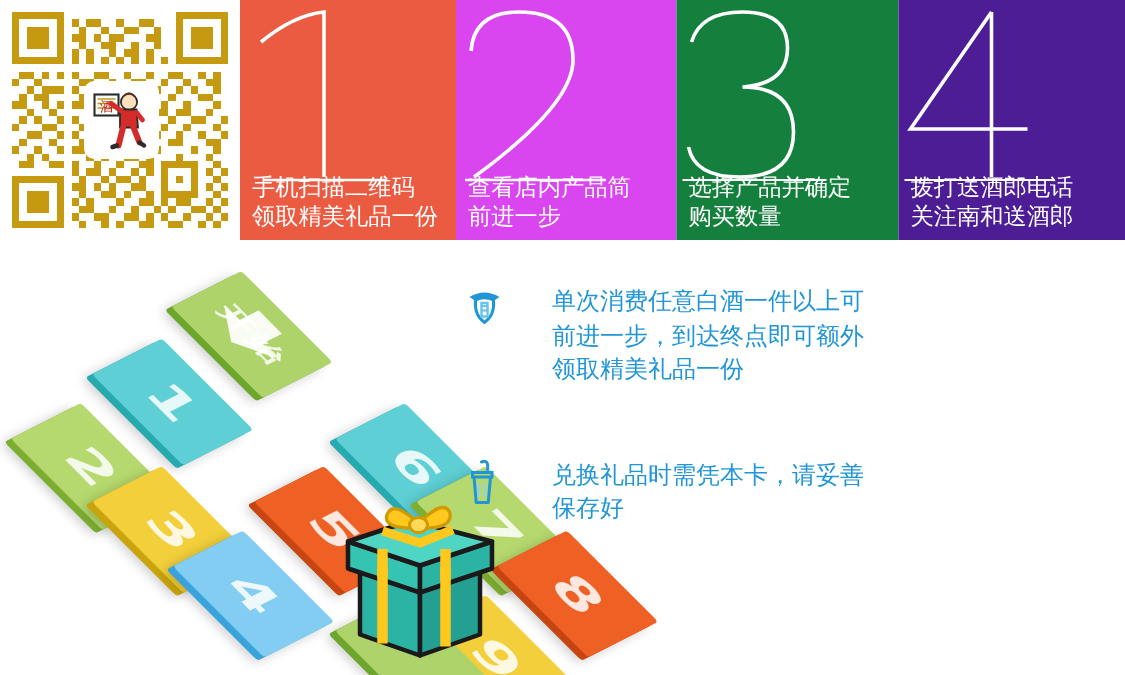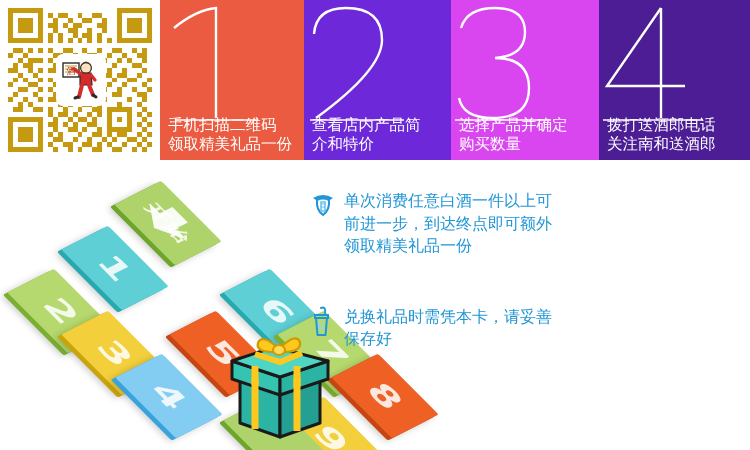--- a/index.html
+++ b/index.html
@@ -32,22 +32,22 @@
     box-sizing:border-box;
     padding-left:12px;
   }
   .step .caption{
     position:absolute;left:8px;bottom:6px;right:4px;
     color:#ffffff;font-size:15.5px;line-height:19px;
     font-family:"DejaVu Sans",sans-serif;
     white-space:nowrap;
   }
   .s1{flex:0 0 144px;background:#ea5b41;}
-  .s2{flex:0 0 147px;background:#6d28d9;text-decoration:underline;}
-  .s3{flex:0 0 148px;background:#d946ef;}
+  .s2{flex:0 0 147px;background:#d946ef;text-decoration:underline;}
+  .s3{flex:0 0 148px;background:#15803d;}
   .s4{flex:0 0 151px;background:#4c1d95;}
 
   
   .board{
     position:absolute;left:0;top:170px;width:470px;height:280px;
   }
   .tile{
     position:absolute;width:86px;height:86px;
     transform:rotate(45deg) skewX(-18deg) scaleY(.58);
     border-radius:3px;
@@ -61,21 +61,21 @@
     font-family:"DejaVu Sans",sans-serif;
     transform:skewX(0deg);
   }
   .tile.start .lbl{font-size:26px;letter-spacing:1px;}
 
   .giftwrap{position:absolute;left:222px;top:155px;width:118px;height:120px;}
   .arrow-svg{position:absolute;left:50%;top:50%;transform:translate(-50%,-50%);}
 
   
   .notes{position:absolute;left:310px;top:190px;width:430px;}
-  .note{display:flex;align-items:flex-start;margin-bottom:48px;}
+  .note{display:flex;align-items:flex-start;margin-bottom:48px;gap:24px;}
   .note .ico{flex:0 0 30px;height:34px;position:relative;margin-right:4px;}
   .note .txt{
     color:#2196d6;font-size:16px;line-height:22.5px;
     font-family:"DejaVu Sans",sans-serif;
     white-space:pre-line;
   }
 </style>
 </head>
 <body>
 
@@ -343,21 +343,21 @@
       </div>
   </div>
 
   <div class="step s2">
     <svg width="147" height="160" style="position:absolute;left:0;top:0;">
       <path d="M10 34 Q12 8 42 8 Q78 8 78 40 Q78 70 12 118" fill="none" stroke="#ffffff" stroke-width="2.4"></path>
       <path d="M6 120 L100 120" stroke="#ffffff" stroke-width="1.6"></path>
     </svg>
     <div class="caption">
         <div>查看店内产品简</div>
-        <div>介和特价</div>
+        <div>前进一步</div>
       </div>
   </div>
 
   <div class="step s3">
     <svg width="148" height="160" style="position:absolute;left:0;top:0;">
       <path d="M10 28 Q16 8 44 8 Q74 8 74 32 Q74 56 44 58 Q78 58 78 88 Q78 118 42 118 Q12 118 8 98" fill="none" stroke="#ffffff" stroke-width="2.4"></path>
       <path d="M4 120 L100 120" stroke="#ffffff" stroke-width="1.4"></path>
     </svg>
     <div class="caption">
         <div>选择产品并确定</div>

